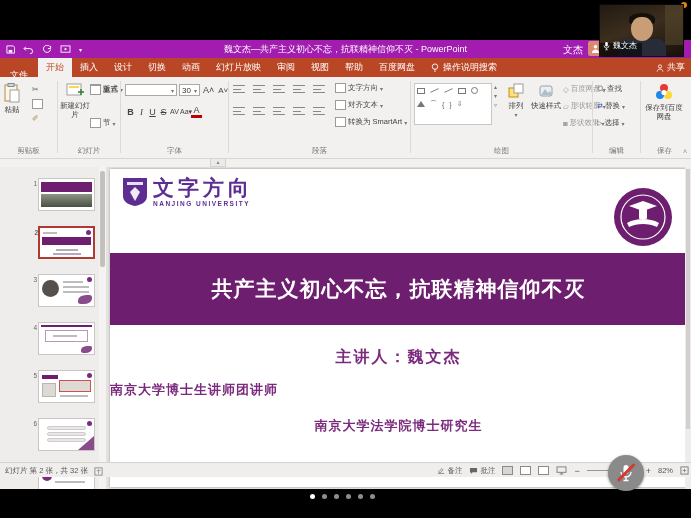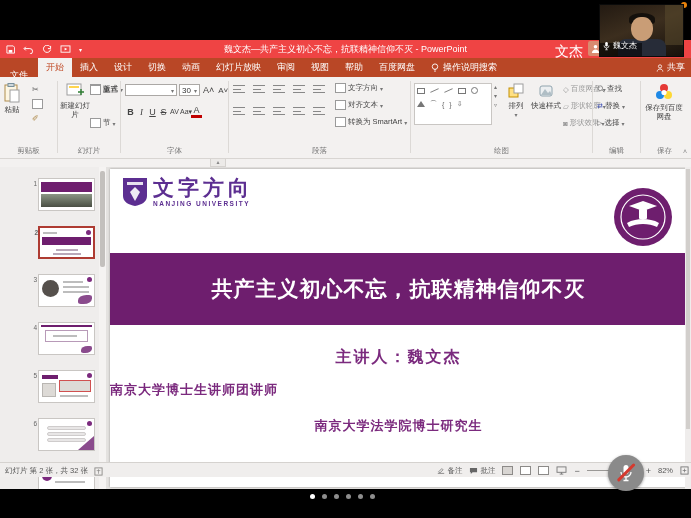--- a/index.html
+++ b/index.html
@@ -11,25 +11,25 @@
   }
   .abs { position:absolute; }
 
   
   #rec-dot { top:2px; right:4px; width:6px; height:6px; border-radius:50%; background:#e8830c; }
 
   
   #ppt { top:40px; left:0; width:691px; height:437px; background:#f3f1f0; }
 
   
-  #titlebar { top:0; left:0; width:100%; height:18px; background:#ef4444; color:#fff;padding-left:48px; }
+  #titlebar { top:0; left:0; width:100%; height:18px; background:#a21caf; color:#fff;padding-left:48px; }
   #qat { left:6px; top:2px; display:flex; gap:8px; align-items:center; height:14px; }
   #qat svg { display:block; }
   #win-title { top:3px; left:0; width:100%; text-align:center; font-size:9px; color:#fff; }
-  #tb-user { top:3px; right:108px; font-size:14px; color:#fff; }
+  #tb-user { top:3px; right:108px; font-size:10px; color:#fff; }
   #tb-avatar { top:1px; right:88px; width:15px; height:15px; background:#d98a70; border-radius:2px; display:flex; align-items:center; justify-content:center; }
 
   
   #tabrow { top:18px; left:0; width:100%; height:19px; background:#b94726; display:flex; align-items:stretch; color:#fff; font-size:9px; }
   .tab { padding:0 8px; display:flex; align-items:center; cursor:default; white-space:nowrap; }
   .tab.active { background:#f3f1f0; color:#c04a26; }
   .tab.file { padding:0 10px;margin-top:16px; }
   #search-tab { display:flex; align-items:center; gap:4px; padding:0 8px; }
   #share-btn { position:absolute; right:6px; top:0; height:19px; display:flex; align-items:center; gap:3px; font-size:9px; color:#fff; }
 

